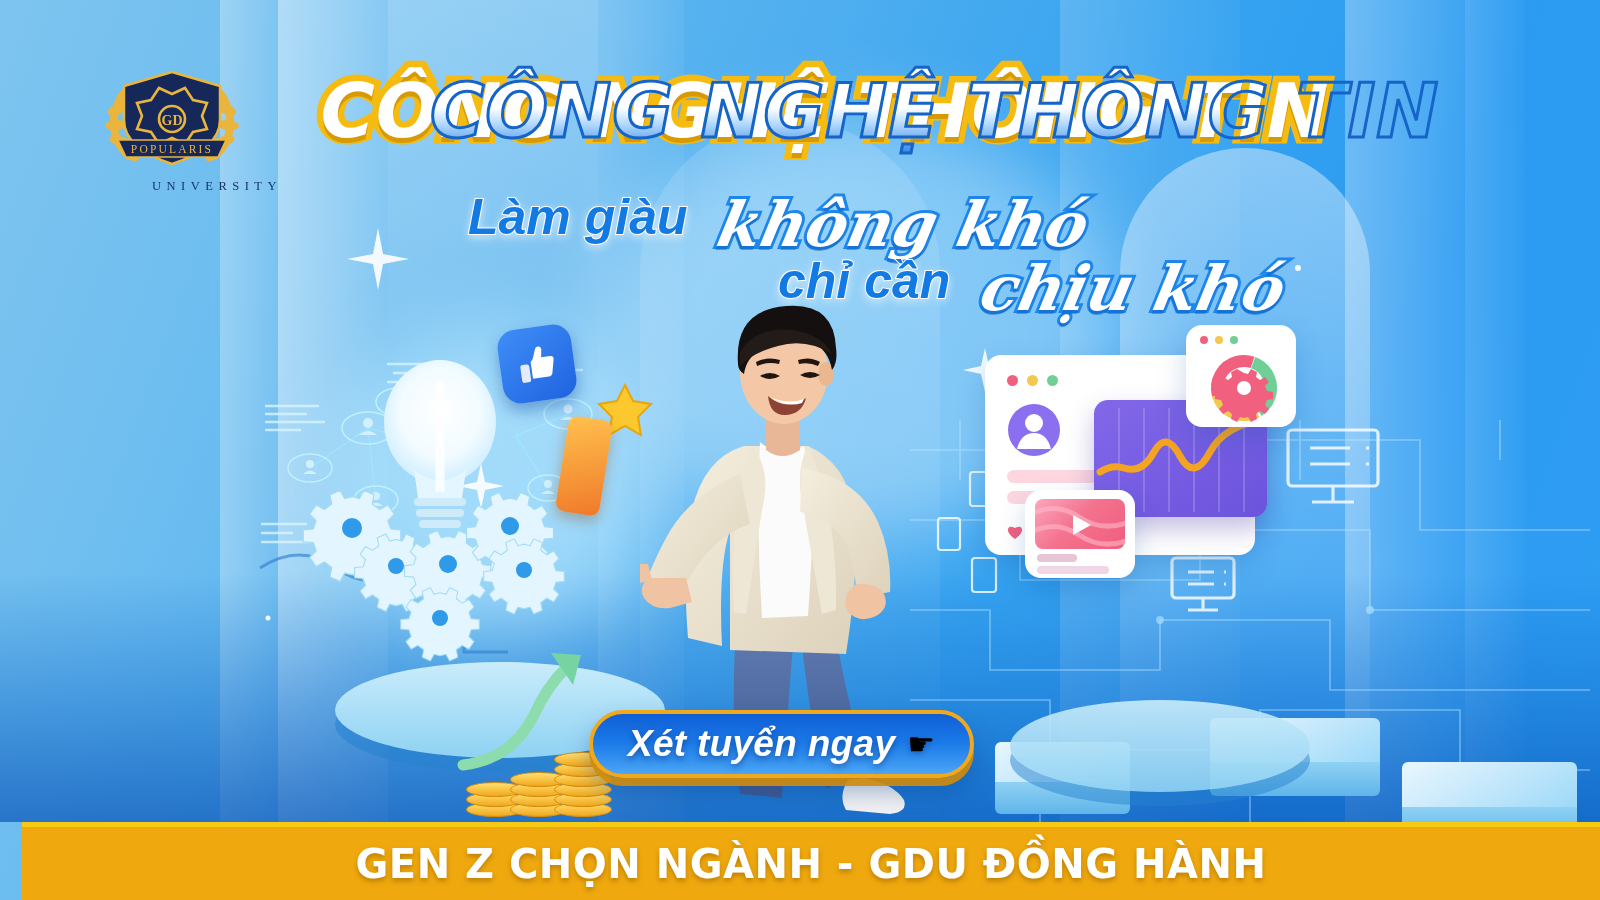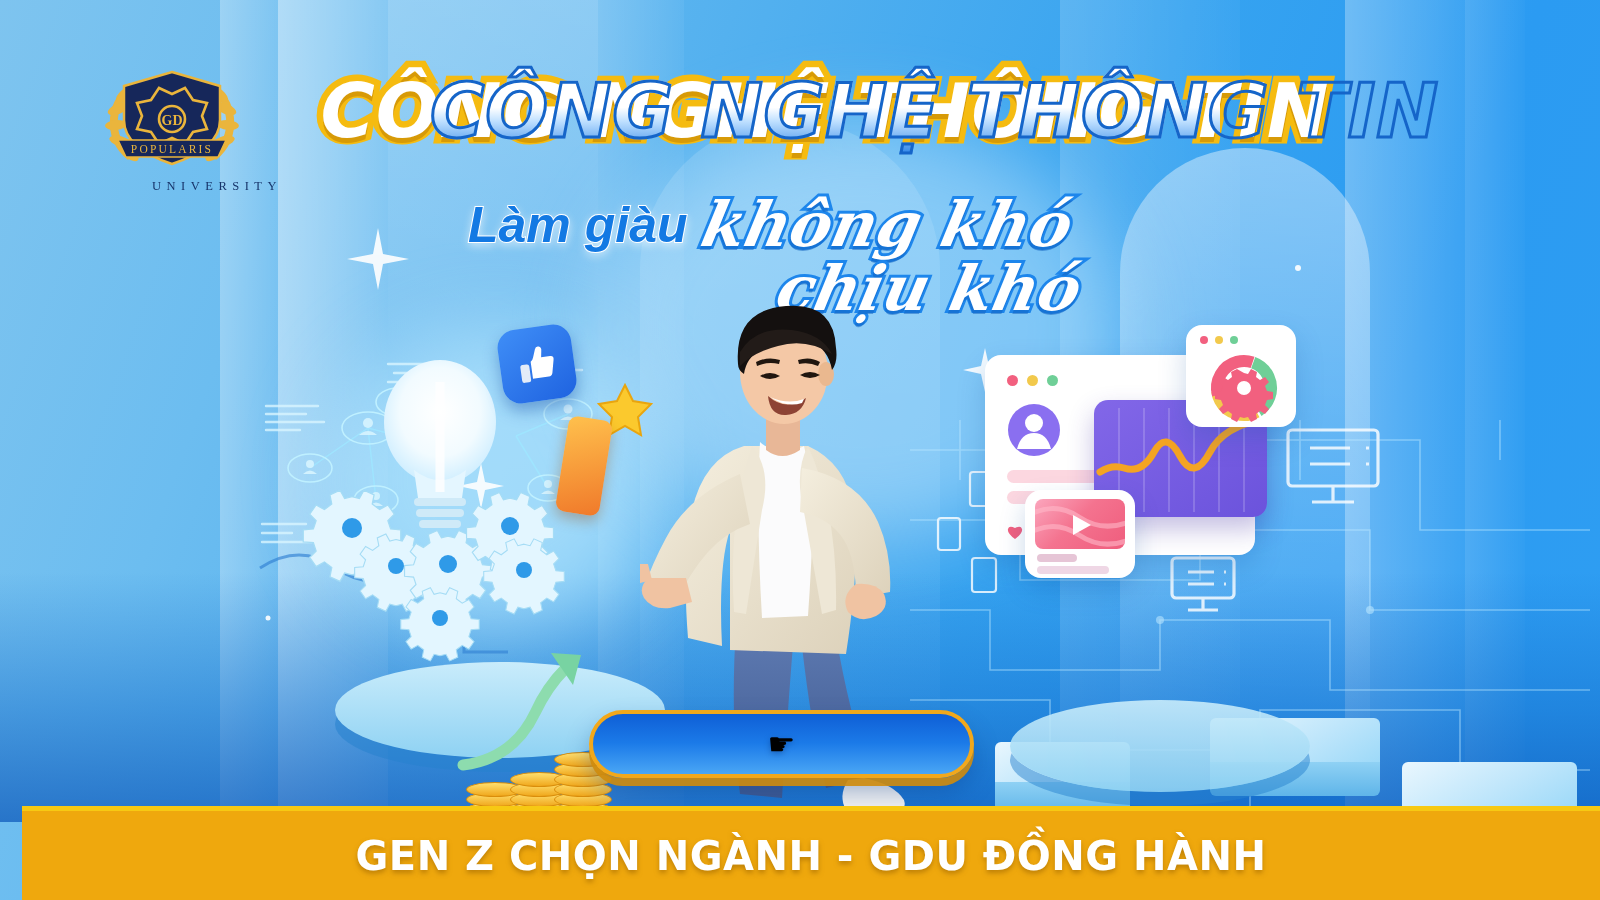--- a/index.html
+++ b/index.html
@@ -69,21 +69,21 @@
     font-size:74px;font-weight:900;font-style:italic;letter-spacing:1px;
     font-family:"DejaVu Sans","Liberation Sans",sans-serif;
     background:linear-gradient(180deg,#ffffff 0%,#ffffff 46%,#bfe0ff 62%,#2f86e8 100%);
     -webkit-background-clip:text;background-clip:text;color:transparent;
     -webkit-text-stroke:3px #1565c9;
     paint-order:stroke fill;
     white-space:nowrap;
   }
 
   
-  .sub-line{position:absolute;white-space:nowrap;display:flex;align-items:center;gap:16px;}
+  .sub-line{position:absolute;white-space:nowrap;display:flex;align-items:flex-start;gap:32px;}
   .sub-bold{
     font-size:50px;font-weight:900;font-style:italic;color:#1379e3;
     -webkit-text-stroke:2px #ffffff;paint-order:stroke fill;
     text-shadow:0 3px 10px rgba(255,255,255,.75);
   }
   .sub-script{
     font-size:62px;font-weight:700;font-style:italic;
     font-family:"DejaVu Serif","Liberation Serif",serif;
     color:#ffffff;
     -webkit-text-stroke:6px #1d86ec;paint-order:stroke fill;
@@ -146,21 +146,21 @@
     display:flex;align-items:center;justify-content:center;gap:12px;cursor:pointer;
   }
   #cta .label{
     color:#fff;font-size:37px;font-weight:900;font-style:italic;letter-spacing:.3px;
     text-shadow:0 3px 6px rgba(0,40,110,.5);
   }
   #cta .hand{font-size:31px;filter:drop-shadow(0 2px 3px rgba(0,40,110,.4));}
 
   
   #bottom-bar{
-    position:absolute;left:0;right:0;bottom:0;height:94px;
+    position:absolute;left:0;right:0;bottom:0;height:78px;
     background:#efa80d;border-top:5px solid #f7c913;
     display:flex;align-items:center;justify-content:center;margin-left:22px;
   }
   #bottom-bar .txt{
     color:#ffffff;font-size:40px;font-weight:900;letter-spacing:.5px;
     text-shadow:0 3px 5px rgba(150,95,0,.55);
     font-family:"DejaVu Sans","Liberation Sans",sans-serif;
   }
 </style>
 </head>
@@ -285,20 +285,21 @@
   <div id="headline">
     <div class="txt">CÔNG NGHỆ THÔNG TIN</div>
     <div class="txt-inner">CÔNG NGHỆ THÔNG TIN</div>
   </div>
 
   <div class="sub-line" id="sub1">
     <span class="sub-bold">Làm giàu</span>
     <span class="sub-script">không khó</span>
   </div>
   <div class="sub-line" id="sub2">
+    <span class="sub-bold">chỉ cần</span>
     <span class="sub-script">chịu khó</span>
   </div>
 
   <svg width="460" height="380" style="position:absolute;left:248px;top:318px;">
     <g stroke="#9fe6ff" stroke-width="1.5" fill="none" opacity=".9">
       <path d="M62 150 L120 110 L190 128 L150 84 M120 110 L128 182"></path>
       <path d="M268 118 L320 96 M268 118 L300 170"></path>
     </g>
     <g fill="none" stroke="#bff0ff" stroke-width="1.6">
       <ellipse cx="62" cy="150" rx="22" ry="14"></ellipse>
@@ -519,20 +520,21 @@
           <path d="M-6 34 q26 -14 50 2 q24 16 52 4"></path>
         </g>
         <path d="M38 16 l18 10 -18 10z" fill="#ffffff"></path>
       </svg>
     </div>
     <div class="bar" style="left:12px;top:64px;width:40px;height:8px;background:#e6c5d6;"></div>
     <div class="bar" style="left:12px;top:76px;width:72px;height:8px;background:#efd7e5;"></div>
   </div>
 
   <div id="cta">
+    <span class="label">Xét tuyển ngay</span>
     <span class="hand">☛</span>
   </div>
 
   <div id="bottom-bar">
     <span class="txt">GEN Z CHỌN NGÀNH - GDU ĐỒNG HÀNH</span>
   </div>
 
 </div>
 
 </body></html>

